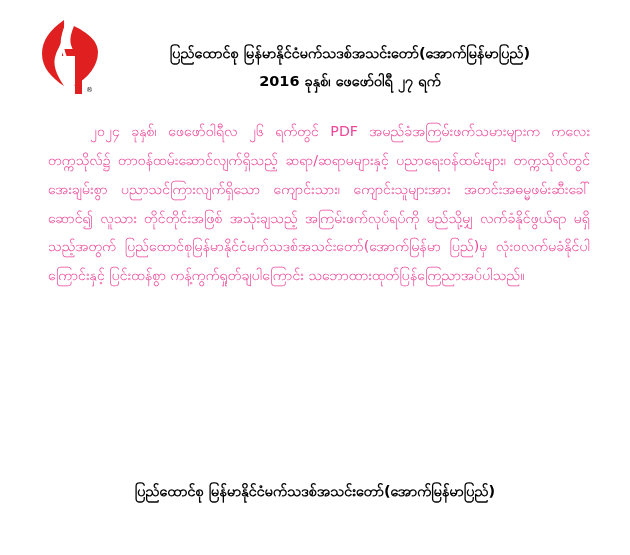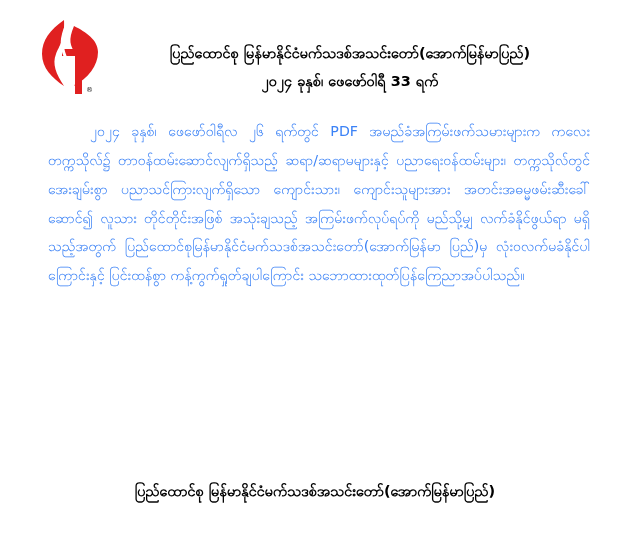--- a/index.html
+++ b/index.html
@@ -50,21 +50,21 @@
     margin-top: 22px;
     padding-left: 48px;
     padding-right: 40px;
   }
   .body-par {
     font-size: 14.2px;
     line-height: 2.03;
     text-align: justify;
     text-justify: inter-word;
     text-indent: 42px;
-    color: #3b82f6;
+    color: #ec4899;
   }
   .signature-block {
     position: absolute;
     left: 0;
     right: 0;
     bottom: 52px;
     text-align: center;
     padding-left: 30px;
     padding-right: 30px;
   }
@@ -99,21 +99,21 @@
 
       <rect x="28" y="33" width="33" height="7" fill="#e02020"></rect>
 
       <path d="M33 8 C 27 22, 27 30, 31 40 C 35 50, 36 60, 32 70" fill="none" stroke="#ffffff" stroke-width="3"></path>
     </svg>
   </div>
   <span class="reg-mark">®</span>
 
   <div class="header-block">
     <div class="title-line">ပြည်ထောင်စု မြန်မာနိုင်ငံမက်သဒစ်အသင်းတော်(အောက်မြန်မာပြည်)</div>
-    <div class="title-line third">၂၀၂၄ ခုနှစ်၊ ဖေဖော်ဝါရီ 33 ရက်</div>
+    <div class="title-line third">2016 ခုနှစ်၊ ဖေဖော်ဝါရီ ၂၇ ရက်</div>
   </div>
 
   <div class="body-block">
     <p class="body-par">၂၀၂၄ ခုနှစ်၊ ဖေဖော်ဝါရီလ ၂၆ ရက်တွင် PDF အမည်ခံအကြမ်းဖက်သမားများက ကလေးတက္ကသိုလ်၌ တာဝန်ထမ်းဆောင်လျက်ရှိသည့် ဆရာ/ဆရာမများနှင့် ပညာရေးဝန်ထမ်းများ၊ တက္ကသိုလ်တွင် အေးချမ်းစွာ ပညာသင်ကြားလျက်ရှိသော ကျောင်းသား၊ ကျောင်းသူများအား အတင်းအဓမ္မဖမ်းဆီးခေါ်ဆောင်၍ လူသား တိုင်တိုင်းအဖြစ် အသုံးချသည့် အကြမ်းဖက်လုပ်ရပ်ကို မည်သို့မျှ လက်ခံနိုင်ဖွယ်ရာ မရှိသည့်အတွက် ပြည်ထောင်စုမြန်မာနိုင်ငံမက်သဒစ်အသင်းတော်(အောက်မြန်မာ ပြည်)မှ လုံးဝလက်မခံနိုင်ပါကြောင်းနှင့် ပြင်းထန်စွာ ကန့်ကွက်ရှုတ်ချပါကြောင်း သဘောထားထုတ်ပြန်ကြေညာအပ်ပါသည်။</p>
   </div>
 
   <div class="signature-block">
     <div class="signature-line">ပြည်ထောင်စု မြန်မာနိုင်ငံမက်သဒစ်အသင်းတော်(အောက်မြန်မာပြည်)</div>
   </div>
 

